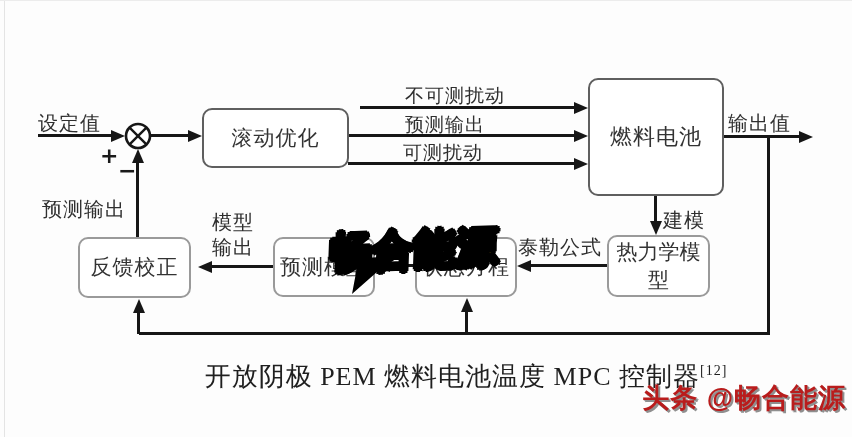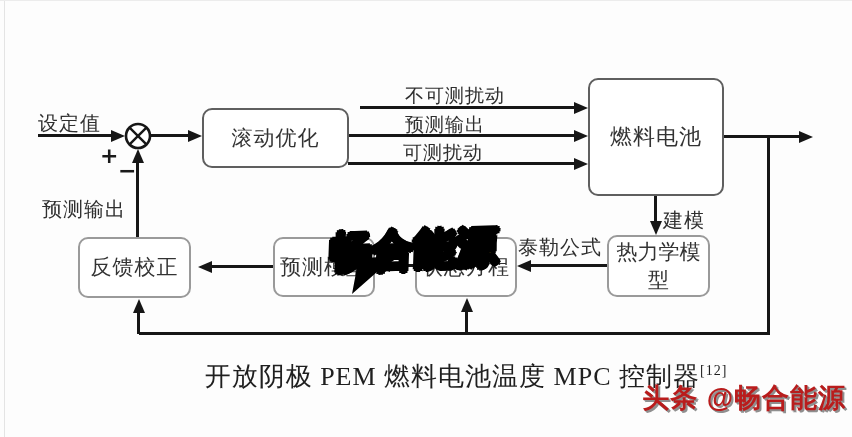--- a/index.html
+++ b/index.html
@@ -108,20 +108,21 @@
   <div class="ah ah-right" style="left:574px; top:130px;"></div>
 
   <div class="lbl" style="left:403px; top:140px; width:128px; font-size:19px;">可测扰动</div>
   <div class="h-line" style="left:348px; top:162px; width:229px;"></div>
   <div class="ah ah-right" style="left:574px; top:158px;"></div>
 
   <div class="block" style="left:588px; top:78px; width:136px; height:118px; font-size:22px;">
     <span>燃料电池</span>
   </div>
 
+  <div class="lbl" style="left:728px; top:110px; width:72px;">输出值</div>
   <div class="h-line" style="left:724px; top:135px; width:78px;"></div>
   <div class="ah ah-right" style="left:799px; top:131px;"></div>
   <div class="v-line" style="left:767px; top:135px; height:200px;"></div>
   <div class="h-line" style="left:139px; top:332px; width:631px;"></div>
 
   <div class="v-line" style="left:137px; top:308px; height:26px;"></div>
   <div class="ah ah-up" style="left:132.5px; top:299px;"></div>
 
   <div class="v-line" style="left:465px; top:307px; height:27px;"></div>
   <div class="ah ah-up" style="left:460.5px; top:298px;"></div>
@@ -142,20 +143,24 @@
     <span>状态方程</span>
   </div>
 
   <div class="h-line" style="left:387px; top:264px; width:28px;"></div>
   <div class="ah ah-left" style="left:376px; top:260px;"></div>
 
   <div class="block light" style="left:273px; top:237px; width:102px; height:60px;">
     <span>预测模型</span>
   </div>
 
+  <div class="lbl" style="left:212px; top:210px; width:52px; line-height:1.25;">
+    <div>模型</div>
+    <div>输出</div>
+  </div>
   <div class="h-line" style="left:209px; top:265px; width:64px;"></div>
   <div class="ah ah-left" style="left:198px; top:261px;"></div>
 
   <div class="block light" style="left:78px; top:237px; width:113px; height:61px;">
     <span>反馈校正</span>
   </div>
 
   <div class="lbl" style="left:42px; top:196px; width:92px;">预测输出</div>
   <div class="v-line" style="left:136px; top:160px; height:77px;"></div>
   <div class="ah ah-up" style="left:131.5px; top:149px;"></div>

